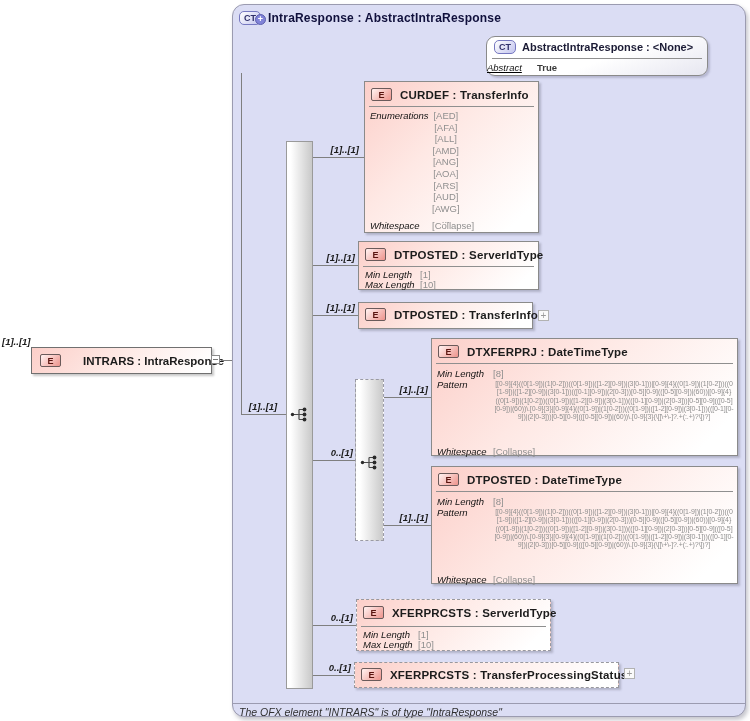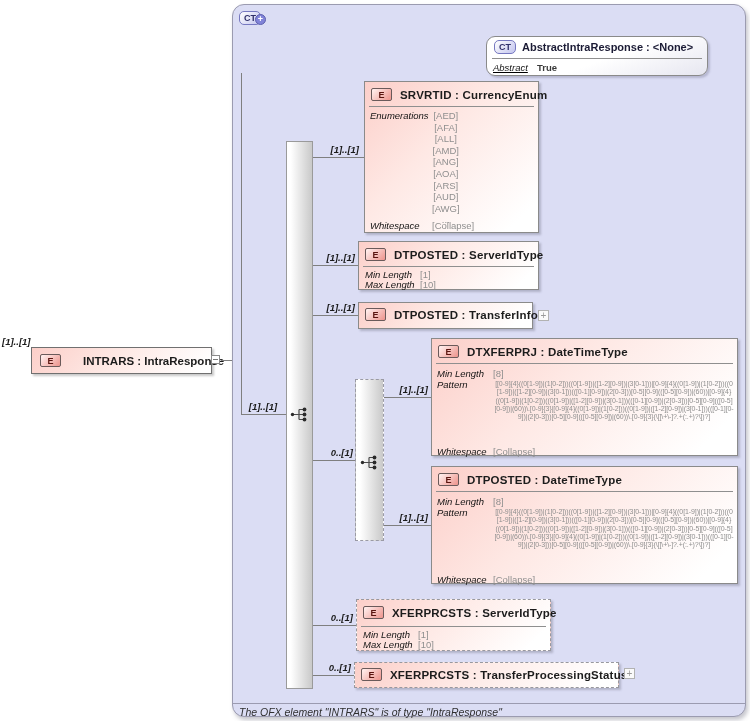--- a/index.html
+++ b/index.html
@@ -35,21 +35,21 @@
 
   
   .abstract-box {
     position:absolute; left:253px; top:31px; width:222px; height:40px;
     background:linear-gradient(160deg,#ffffff 55%,#e6e6f0); border:1px solid #8a8a8a; border-radius:9px;
     box-shadow:2px 2px 2px rgba(100,100,130,0.3);
   }
   .abstract-title-row { display:flex; align-items:center; padding:3px 0 0 7px; }
   .abstract-title { font-size:11px; font-weight:bold; color:#1b1b35; margin-left:6px; }
   .abstract-divider { position:absolute; left:5px; right:5px; top:21px; height:1px; background:#8f8f8f; }
-  .abstract-row { position:absolute; left:6px; top:25px; font-size:9.5px;text-decoration:underline; }
+  .abstract-row { position:absolute; left:0; top:25px; font-size:9.5px;text-decoration:underline; }
   .plabel { font-style:italic; color:#141414; }
   .pvalue { color:#8f8f8f; }
   .abstract-value { position:absolute; left:50px; top:25px; font-size:9.5px; font-weight:bold; color:#3a3a3a; }
 
   
   .ebox {
     position:absolute; background:linear-gradient(135deg,#fccfc9 0%,#fee8e4 40%,#ffffff 90%);
     border:1px solid #8a8a8a; box-shadow:2px 2px 2px rgba(100,100,120,0.35);
   }
   .ebox.optional { border:1px dashed #98989e; }
@@ -111,20 +111,21 @@
   <div class="handle-sq" style="left:211px; top:355px;"></div>
   <div class="hline" style="left:221px; top:360px; width:11px;"></div>
 
   <div class="type-container">
 
     <div class="container-header">
       <span class="badge-ct">
         <span>CT</span>
         <span class="plus-circle">+</span>
       </span>
+      <span class="container-title">IntraResponse : AbstractIntraResponse</span>
     </div>
 
     <div class="abstract-box">
       <div class="abstract-title-row">
         <span class="badge-ct">CT</span>
         <span class="abstract-title">AbstractIntraResponse : &lt;None&gt;</span>
       </div>
       <div class="abstract-divider"></div>
       <div class="abstract-row">
         <span class="plabel">Abstract</span>
@@ -174,21 +175,21 @@
 
     <div class="hline" style="left:151px; top:392px; width:47px;"></div>
     <div class="card-label" style="left:151px; top:379px; width:44px; text-align:right;">[1]..[1]</div>
 
     <div class="hline" style="left:151px; top:520px; width:47px;"></div>
     <div class="card-label" style="left:151px; top:507px; width:44px; text-align:right;">[1]..[1]</div>
 
     <div class="ebox" style="left:131px; top:76px; width:175px; height:152px;">
       <div class="ebox-title-row">
         <span class="badge-e">E</span>
-        <span class="ebox-name">SRVRTID : CurrencyEnum</span>
+        <span class="ebox-name">CURDEF : TransferInfo</span>
       </div>
       <div class="ebox-divider" style="top:24px;"></div>
       <div class="prow" style="left:5px; top:28px;"><span class="plabel">Enumerations</span></div>
       <div class="prow pvalue pvals" style="left:67px; top:28px;">
           <div>[AED]</div>
           <div>[AFA]</div>
           <div>[ALL]</div>
           <div>[AMD]</div>
           <div>[ANG]</div>
           <div>[AOA]</div>

